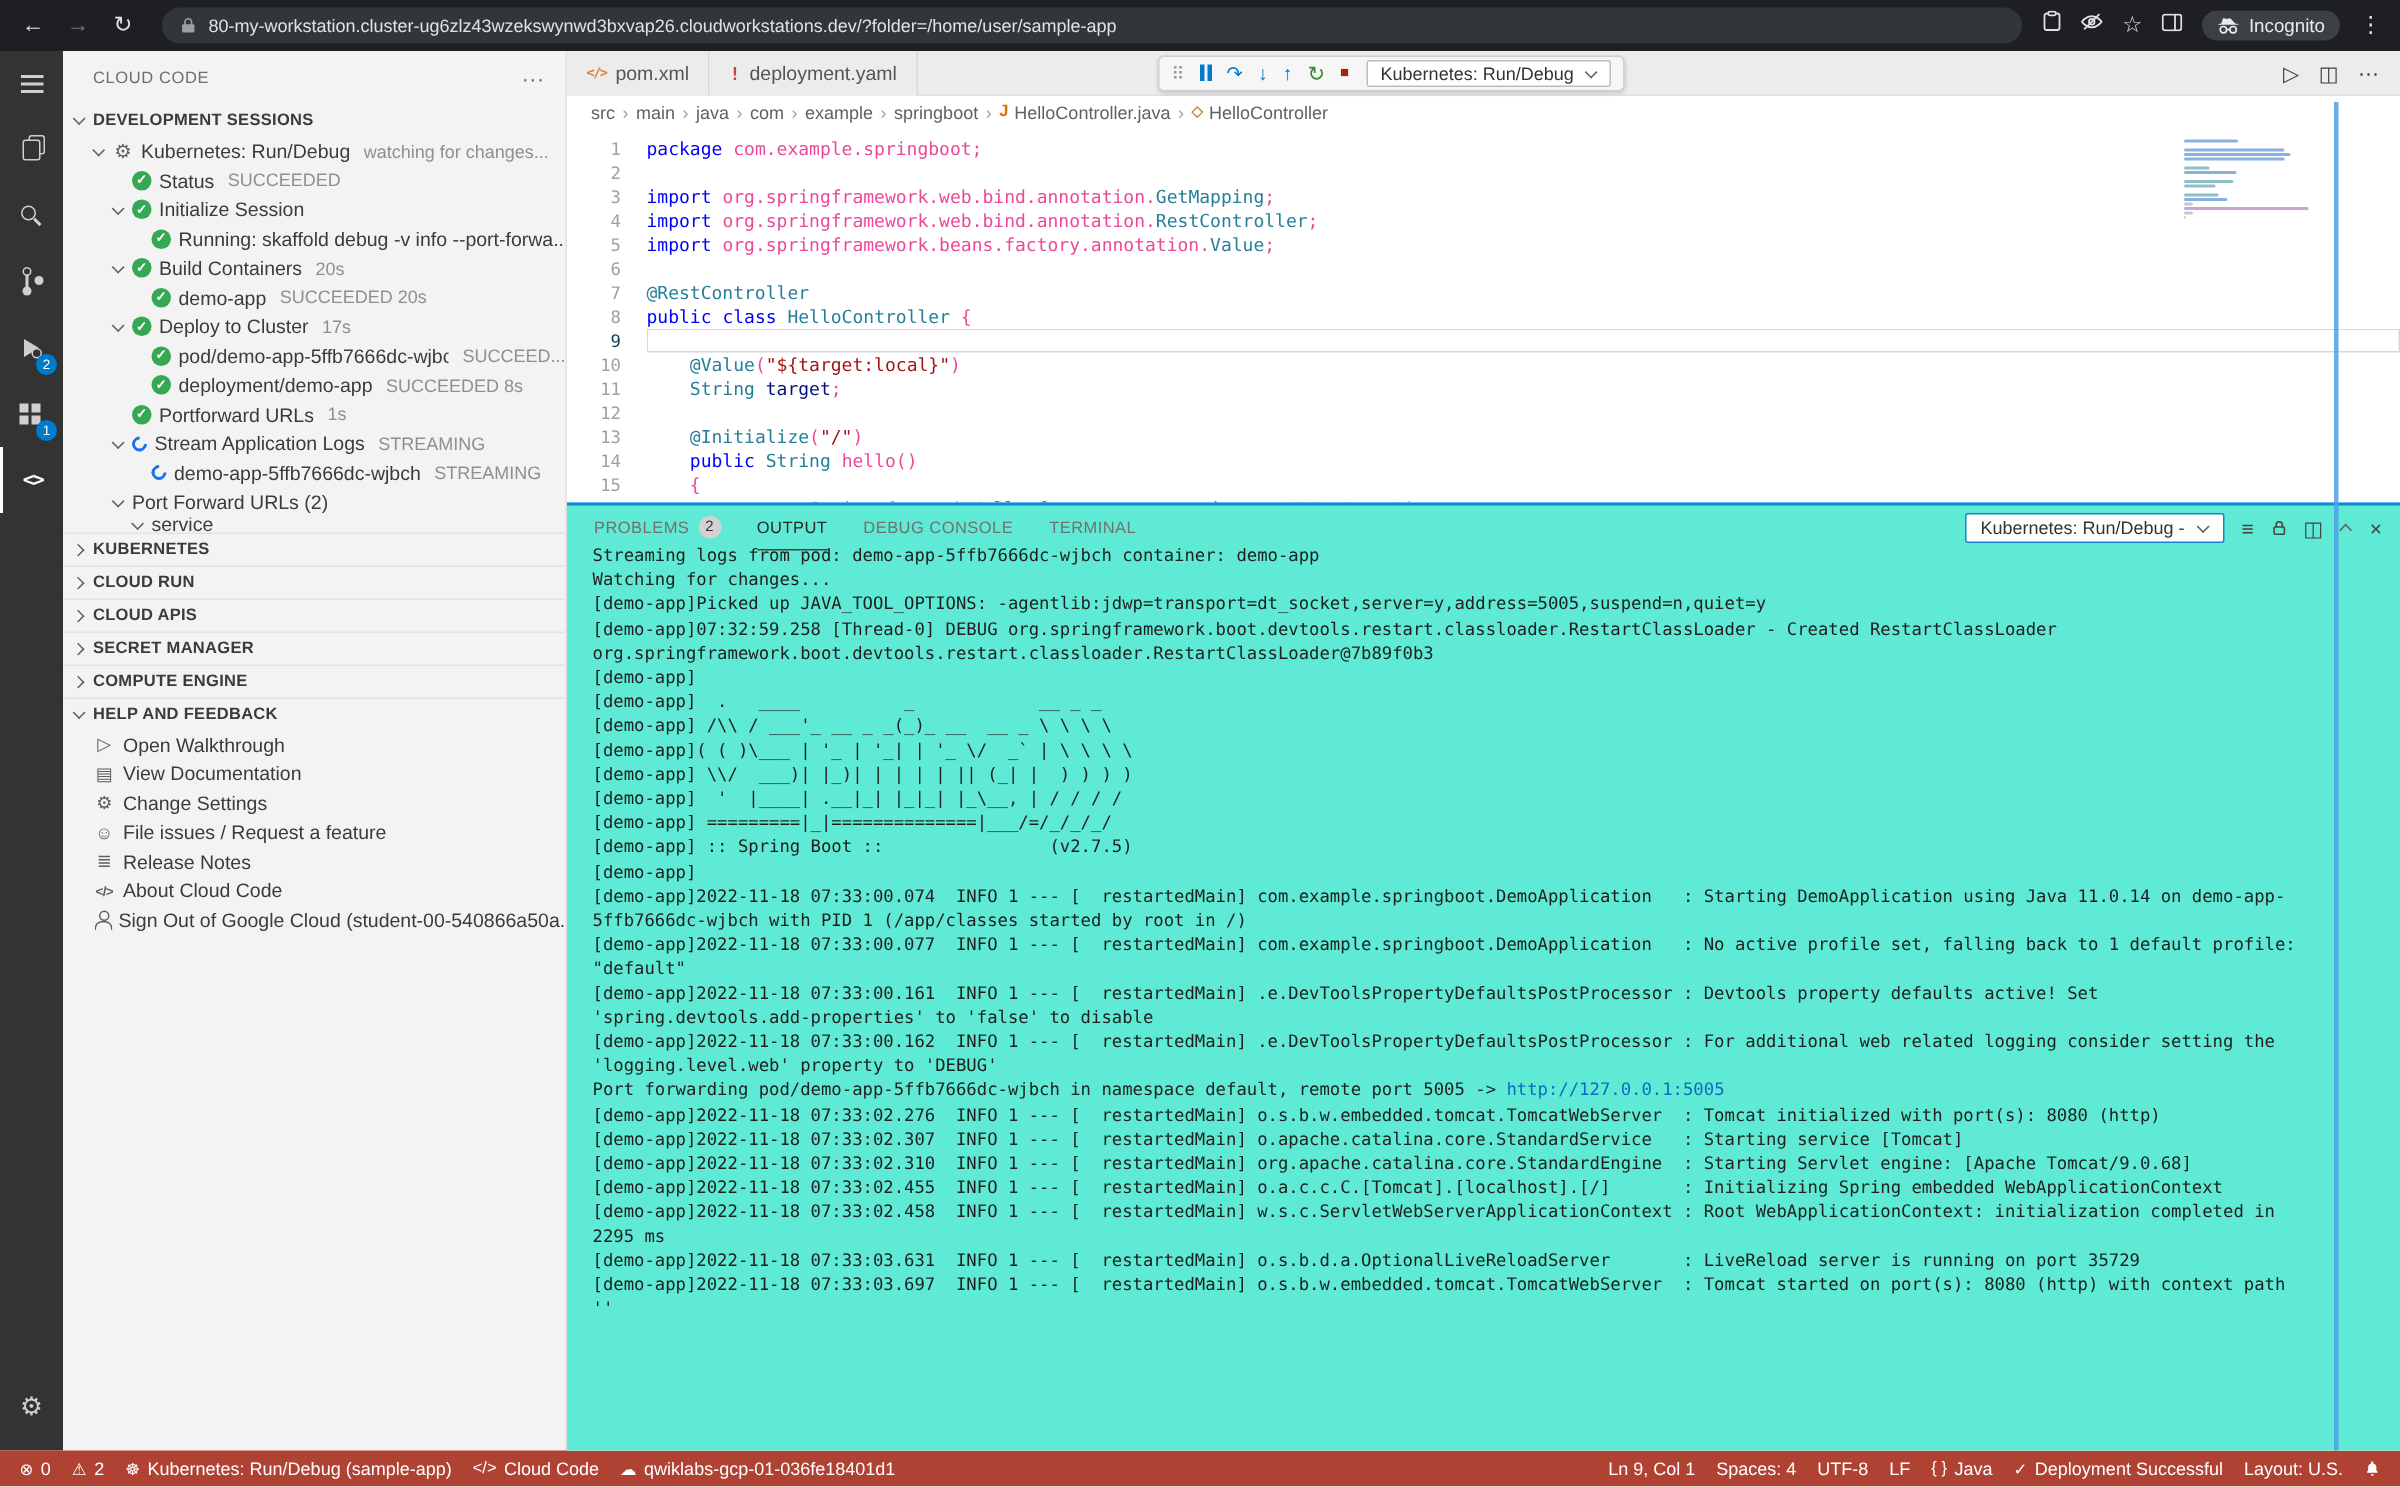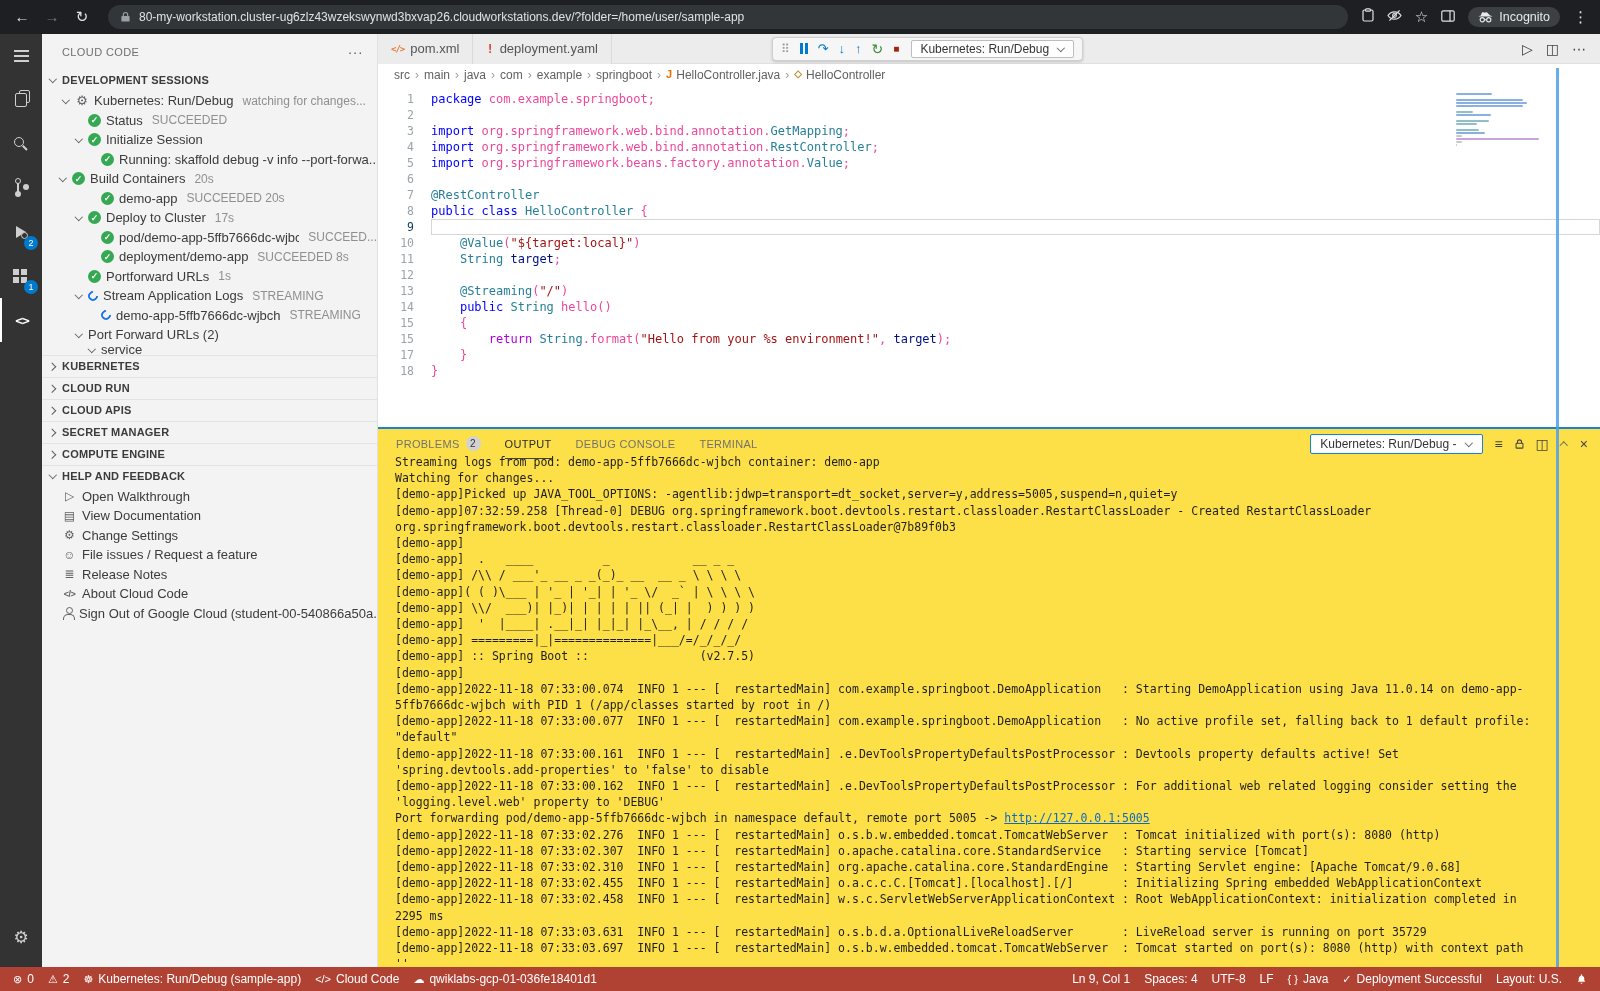--- a/index.html
+++ b/index.html
@@ -95,31 +95,31 @@
   .crow{display:flex;height:16px;line-height:16px}
   .ln{width:36px;text-align:right;color:#9aa3a8;flex:none;margin-right:17px;cursor:pointer;font-size:11.5px}
   .crow.current .ln{color:#13415c}
   .lc{white-space:pre;flex:1}
   .crow.current .lc{box-shadow:inset 0 0 0 1px #d7d7d7}
   .tok-k{color:#0000ff}.tok-c{color:#af00db}.tok-t{color:#267f99}.tok-s{color:#a31515}.tok-m{color:#ec4899}.tok-v{color:#001080}.tok-d{color:#ec4899}
   .minimap{position:absolute;top:7px;right:58px;width:86px}
   .mm{height:2px;margin-bottom:1px;border-radius:1px}
 
   
-  .panel{height:540px;border-top:2px solid var(--focus_blue,#1584d6);display:flex;flex-direction:column;flex:none;position:relative;background:#fde047}
+  .panel{height:632px;border-top:2px solid var(--focus_blue,#1584d6);display:flex;flex-direction:column;flex:none;position:relative;background:#5eead4}
   .panel-head{height:30px;display:flex;align-items:center;padding:0 12px 0 18px;flex:none}
   .ptabs{display:flex;align-items:center;height:100%}
   .ptab{font-size:11px;letter-spacing:.3px;color:#717171;margin-right:24px;height:100%;display:flex;align-items:center;gap:6px;cursor:pointer;border-bottom:1.5px solid transparent}
   .ptab.active{color:#2a2a2a;border-bottom-color:#424242}
   .pbadge{background:#d2d2d2;color:#333;border-radius:8px;min-width:15px;height:15px;font-size:10px;display:flex;align-items:center;justify-content:center;padding:0 3px}
   .panel-right{margin-left:auto;display:flex;align-items:center;gap:11px}
   .chan-dd{display:flex;align-items:center;gap:8px;border:1px solid var(--focus_blue,#1584d6);border-radius:2px;padding:2px 9px;font-size:12px;color:#333;background:#fff;cursor:pointer}
   .pic{color:#424242;font-size:14px;cursor:pointer;display:inline-flex;align-items:center}
   .logs{flex:1;overflow:hidden;font-family:"DejaVu Sans Mono",monospace;font-size:11.5px;line-height:16.2px;color:#1f1f1f;padding:0 56px 0 17px;white-space:pre-wrap;overflow-wrap:anywhere;transform:translateY(-5px);min-height:0}
-  .log-link{color:#0e6bbf;text-decoration:underline;cursor:pointer}
+  .log-link{color:#0e6bbf;cursor:pointer}
   .right-rule{position:absolute;right:41px;top:34px;bottom:0;width:3px;background:#4da0e8;opacity:.85}
 
   
   .statusbar{height:24px;background:var(--statusbar_bg,#b04234);display:flex;align-items:center;justify-content:space-between;color:#fff;font-size:12px;flex:none;padding:0 6px}
   .sside{display:flex;align-items:center;height:100%}
   .sseg{display:flex;align-items:center;gap:5px;padding:0 7px;height:100%;cursor:pointer;white-space:nowrap}
   .sic{display:inline-flex;align-items:center;font-size:11px}
 </style>
 </head>
 <body>
@@ -220,21 +220,21 @@
           <div class="tree-row" style="padding-left: 32px;">
             <span class="chev down"></span>
             <span class="tic tic-check"></span>
             <span class="tlabel">Initialize Session</span>
           </div>
           <div class="tree-row" style="padding-left: 45px;">
             <span class="chev none"></span>
             <span class="tic tic-check"></span>
             <span class="tlabel">Running: skaffold debug -v info --port-forwa...</span>
           </div>
-          <div class="tree-row" style="padding-left: 16px;">
+          <div class="tree-row" style="padding-left: 32px;">
             <span class="chev down"></span>
             <span class="tic tic-check"></span>
             <span class="tlabel">Build Containers</span>
             <span class="tdetail">20s</span>
           </div>
           <div class="tree-row" style="padding-left: 45px;">
             <span class="chev none"></span>
             <span class="tic tic-check"></span>
             <span class="tlabel">demo-app</span>
             <span class="tdetail">SUCCEEDED 20s</span>
@@ -451,21 +451,21 @@
             <div class="crow">
               <span class="ln">11</span>
               <span class="lc"><span class="tok-d">    </span><span class="tok-t">String</span><span class="tok-d"> </span><span class="tok-v">target</span><span class="tok-d">;</span></span>
             </div>
             <div class="crow">
               <span class="ln">12</span>
               <span class="lc"></span>
             </div>
             <div class="crow">
               <span class="ln">13</span>
-              <span class="lc"><span class="tok-d">    </span><span class="tok-t">@Streaming</span><span class="tok-d">(</span><span class="tok-s">"/"</span><span class="tok-d">)</span></span>
+              <span class="lc"><span class="tok-d">    </span><span class="tok-t">@Initialize</span><span class="tok-d">(</span><span class="tok-s">"/"</span><span class="tok-d">)</span></span>
             </div>
             <div class="crow">
               <span class="ln">14</span>
               <span class="lc"><span class="tok-d">    </span><span class="tok-k">public</span><span class="tok-d"> </span><span class="tok-t">String</span><span class="tok-d"> </span><span class="tok-m">hello</span><span class="tok-d">()</span></span>
             </div>
             <div class="crow">
               <span class="ln">15</span>
               <span class="lc"><span class="tok-d">    {</span></span>
             </div>
             <div class="crow">

